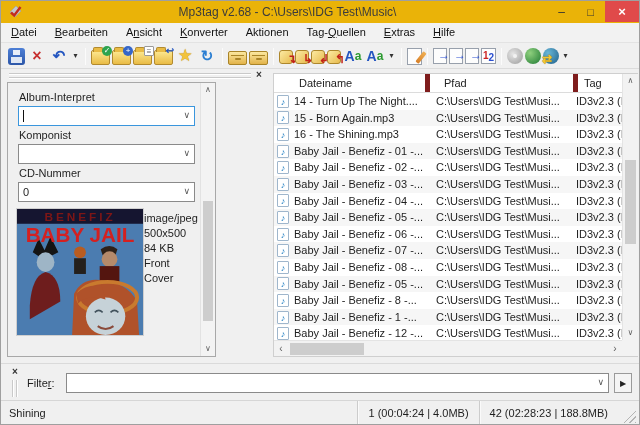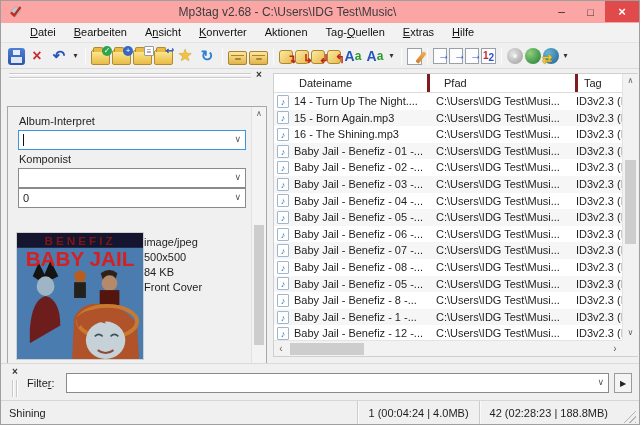--- a/index.html
+++ b/index.html
@@ -1,29 +1,29 @@
 <!DOCTYPE html>
 <html><head>
 <meta charset="utf-8">
 <style>
   html,body{margin:0;padding:0;background:#d8d8d8;}
   *{box-sizing:border-box;}
   .window{position:relative;width:640px;height:425px;background:#f0f0f0;
     border:1px solid #9f9f9f;font-family:"Liberation Sans",sans-serif;font-size:11px;color:#1e1e1e;overflow:hidden;}
   
-  .titlebar{position:absolute;top:0;left:0;right:0;height:22px;display:flex;align-items:center;background:#fca5a5;gap:32px;}
+  .titlebar{position:absolute;top:0;left:0;right:0;height:22px;display:flex;align-items:center;background:#eab308;gap:32px;}
   .app-icon{width:16px;height:16px;margin:0 4px 0 7px;flex:0 0 auto;}
   .title-text{flex:1;text-align:center;font-size:12px;color:#3c3c3c;white-space:nowrap;overflow:hidden;}
   .win-btns{display:flex;align-items:flex-start;height:100%;}
   .wbtn{width:29px;height:21px;display:flex;align-items:center;justify-content:center;font-size:12px;color:#333;}
   .wbtn.max{font-size:11px;}
   .wbtn.close{width:34px;background:#e04a4a;color:#fff;font-size:13px;font-weight:bold;}
   
   .menubar{position:absolute;top:22px;left:0;right:0;height:20px;display:flex;align-items:center;
-    padding-left:20px;background:#f2f2f2;border-bottom:1px solid #e3e3e3;}
+    padding-left:1px;background:#f2f2f2;border-bottom:1px solid #e3e3e3;}
   .mitem{padding:0 9px;line-height:19px;color:#111;}
   .mitem u{text-decoration:underline;}
   
   .toolbar{position:absolute;top:43px;left:0;right:0;height:25px;display:flex;align-items:center;
     padding-left:6px;background:#f0f0f0;border-bottom:1px solid #dcdcdc;}
   .tsep{width:1px;height:17px;background:#cfcfcf;border-right:1px solid #fbfbfb;margin:0 4px;flex:0 0 auto;}
   .tbi{position:relative;width:20px;height:20px;margin:0 1px;display:inline-flex;align-items:center;justify-content:center;
     flex:0 0 auto;font-size:13px;line-height:20px;}
   .tbi .tx{pointer-events:none;}
   .i-floppy{background:linear-gradient(#4d7fd6,#2c56a8);border-radius:3px;width:17px;height:17px;}
@@ -60,39 +60,39 @@
   .i-globe{width:16px;height:16px;border-radius:50%;background:radial-gradient(circle at 5px 5px,#8fd07e,#1f7a33);}
   .i-globe2{width:16px;height:16px;border-radius:50%;background:radial-gradient(circle at 5px 5px,#69b7d8,#1f5f8a);}
   .i-globe2 .tx{position:absolute;left:-1px;top:1px;color:#f4c630;font-weight:bold;font-size:12px;text-shadow:0 0 1px #7a5c00;}
   
   .main{position:absolute;top:68px;left:0;right:0;height:294px;background:#f0f0f0;}
   
   .leftcol{position:absolute;left:0;top:0;width:270px;height:100%;}
   .hgrip-row{position:absolute;top:2px;left:8px;right:6px;height:10px;}
   .hgrip{position:absolute;left:0;right:14px;top:2px;height:5px;border-top:1px solid #c9c9c9;border-bottom:1px solid #c9c9c9;box-shadow:0 1px 0 #fff, inset 0 1px 0 #fff;}
   .panel-close{position:absolute;right:0;top:-2px;width:12px;height:12px;font-size:10px;font-weight:bold;color:#333;text-align:center;line-height:12px;}
-  .panel-box{position:absolute;top:13px;left:6px;width:260px;height:275px;border:1px solid #a8a8a8;background:#f0f0f0;margin-top:24px;}
+  .panel-box{position:absolute;top:13px;left:6px;width:209px;height:275px;border:1px solid #a8a8a8;background:#f0f0f0;}
   .panel-fields{position:absolute;left:10px;top:5px;right:20px;}
   .pf-label{margin:3px 0 3px 1px;color:#1e1e1e;}
   .combo{position:relative;height:20px;background:#fff;border:1px solid #8a8a8a;display:flex;align-items:center;padding:0 16px 0 4px;}
   .combo.focused{border-color:#3a96dd;}
   .combo .arr{position:absolute;right:4px;top:3px;font-size:9px;color:#555;}
   .combo .val{white-space:nowrap;overflow:hidden;}
   .text-caret{width:1px;height:12px;background:#111;}
   .artwork{position:absolute;left:8px;top:125px;right:18px;display:flex;}
   .cover{width:128px;height:128px;flex:0 0 auto;border:1px solid #cfcfcf;background:#fff;}
   .art-info{flex:1;text-align:left;padding-top:3px;line-height:15px;color:#1e1e1e;}
   .panel-scroll{position:absolute;top:0;bottom:0;right:0;width:15px;background:#f3f3f3;border-left:1px solid #e2e2e2;}
   .sb-arr{position:absolute;left:0;width:100%;height:14px;text-align:center;font-size:8px;color:#5f5f5f;line-height:14px;}
   .sb-arr.up{top:0;} .sb-arr.dn{bottom:0;}
   .sb-thumb{position:absolute;left:2px;right:2px;background:#cdcdcd;}
   
   .listview{position:absolute;left:272px;top:4px;right:1px;height:284px;background:#fff;border:1px solid #cfcfcf;border-right:none;}
   .lheader{position:absolute;top:0;left:0;right:16px;height:19px;display:flex;background:#fff;border-bottom:1px solid #dcdcdc;color:#222;}
-  .hcell{padding:3px 0 0 6px;border-right:3px solid #7f1d1d;white-space:nowrap;overflow:hidden;}
+  .hcell{padding:3px 0 0 6px;border-right:5px solid #7f1d1d;white-space:nowrap;overflow:hidden;}
   .hc-name{width:156px;padding-left:25px;} .hc-path{width:140px;margin-left:8px;} .hc-tag{flex:1;border-right:none;}
   .lbody{position:absolute;top:19px;left:0;right:16px;bottom:16px;overflow:hidden;}
   .lrow{display:flex;height:16.6px;line-height:16.6px;white-space:nowrap;}
   .lrow.alt{background:#f6f6f6;}
   .cell{overflow:hidden;padding-left:6px;}
   .c-name{width:156px;display:flex;align-items:center;padding-left:3px;}
   .c-path{width:140px;} .c-tag{flex:1;}
   .note{display:inline-block;width:12px;height:13px;background:#fff;border:1px solid #9fb6cc;border-radius:1px;
     font-size:9px;line-height:12px;text-align:center;color:#1f7ec2;margin-right:5px;flex:0 0 auto;}
   .vscroll{position:absolute;top:0;right:0;bottom:16px;width:16px;background:#f2f2f2;border-left:1px solid #e4e4e4;}
@@ -246,20 +246,21 @@
           <div class="combo focused">
             <span class="text-caret"></span>
             <span class="val"></span>
             <span class="arr">∨</span>
           </div>
           <div class="pf-label">Komponist</div>
           <div class="combo">
             <span class="val"></span>
             <span class="arr">∨</span>
           </div>
+          <div class="pf-label">CD-Nummer</div>
           <div class="combo">
             <span class="val">0</span>
             <span class="arr">∨</span>
           </div>
         </div>
 
         <div class="artwork">
           <svg class="cover" viewBox="0 0 128 128">
             <rect width="128" height="128" fill="#4b7cb0"></rect>
             <rect width="128" height="15" fill="#151530"></rect>

